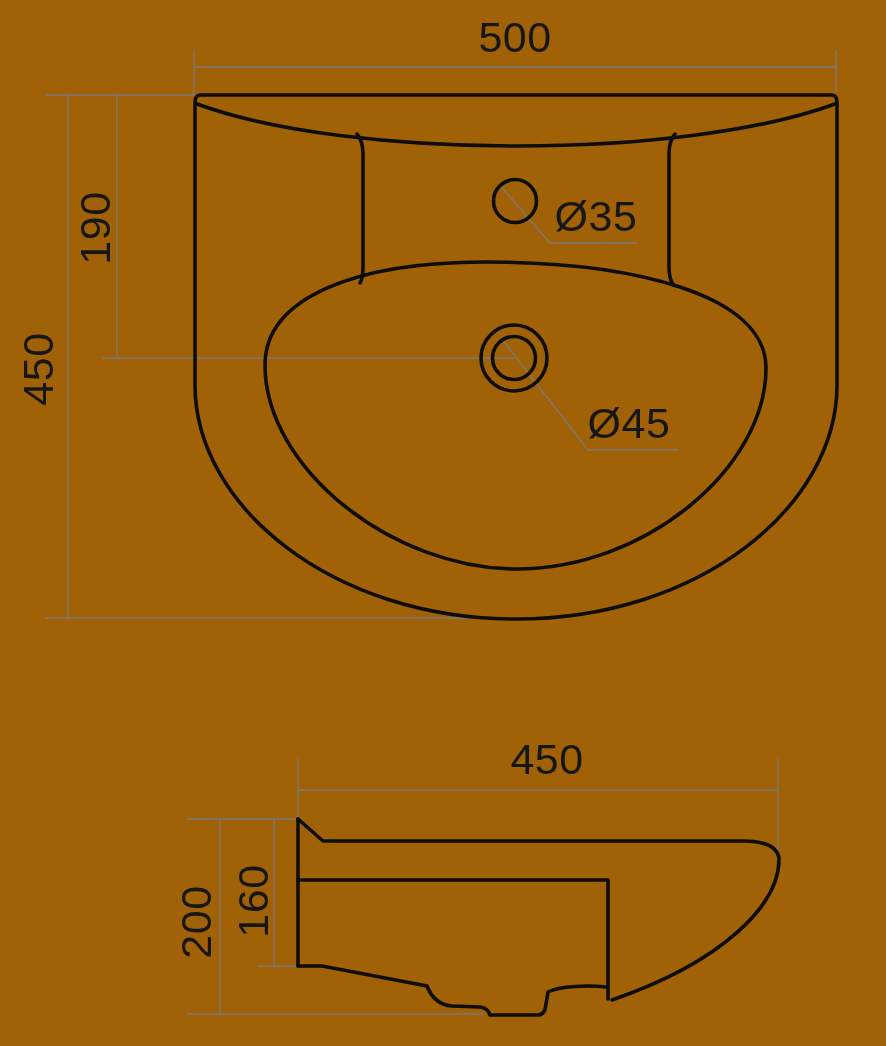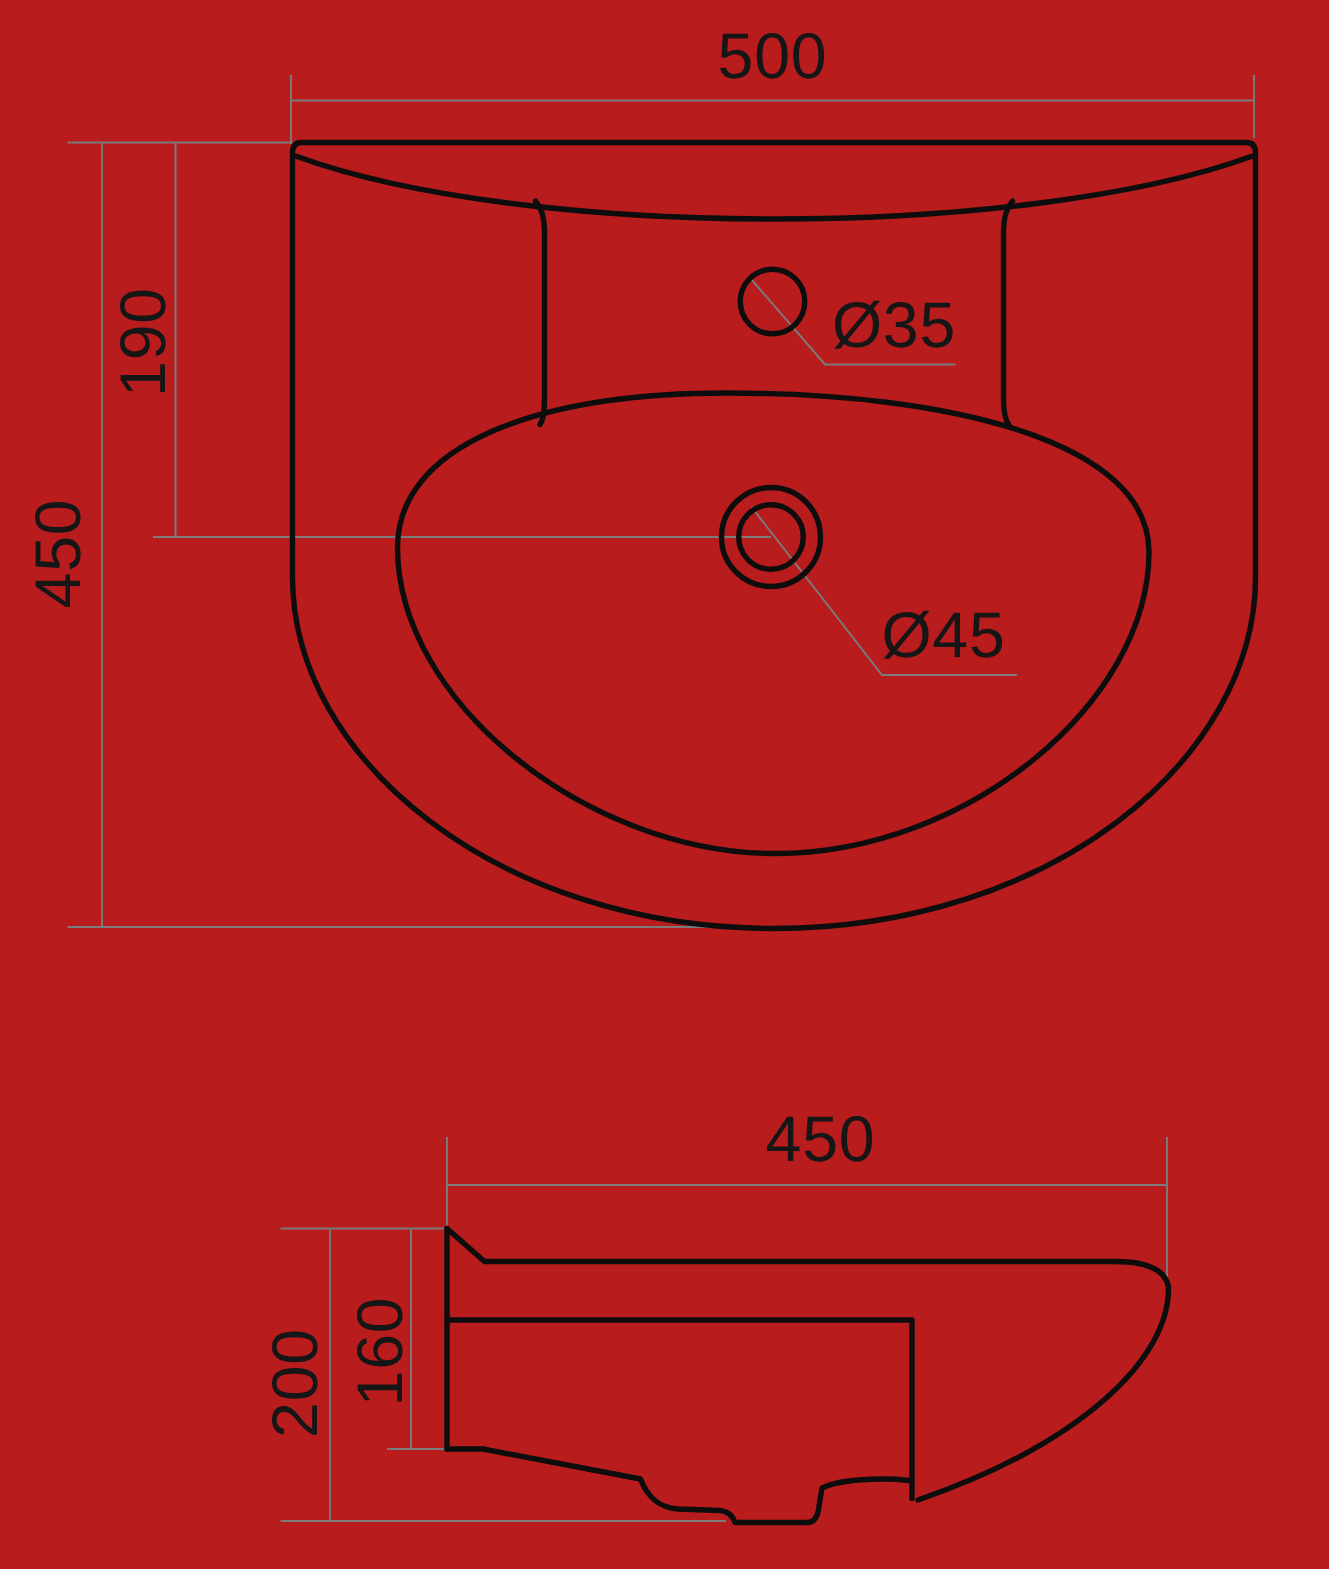--- a/index.html
+++ b/index.html
@@ -4,21 +4,21 @@
 <style>
   html, body {
     margin: 0;
     padding: 0;
     background: #e9e9e9;
   }
   .canvas {
     position: relative;
     width: 886px;
     height: 1046px;
-    background: #b91c1c;
+    background: #a16207;
     font-family: "Liberation Sans", sans-serif;
     overflow: hidden;
   }
   svg { display: block; }
   .dim-text {
     font-family: "Liberation Sans", sans-serif;
     font-size: 43px;
     fill: #161616;
     letter-spacing: 0.5px;
   }

